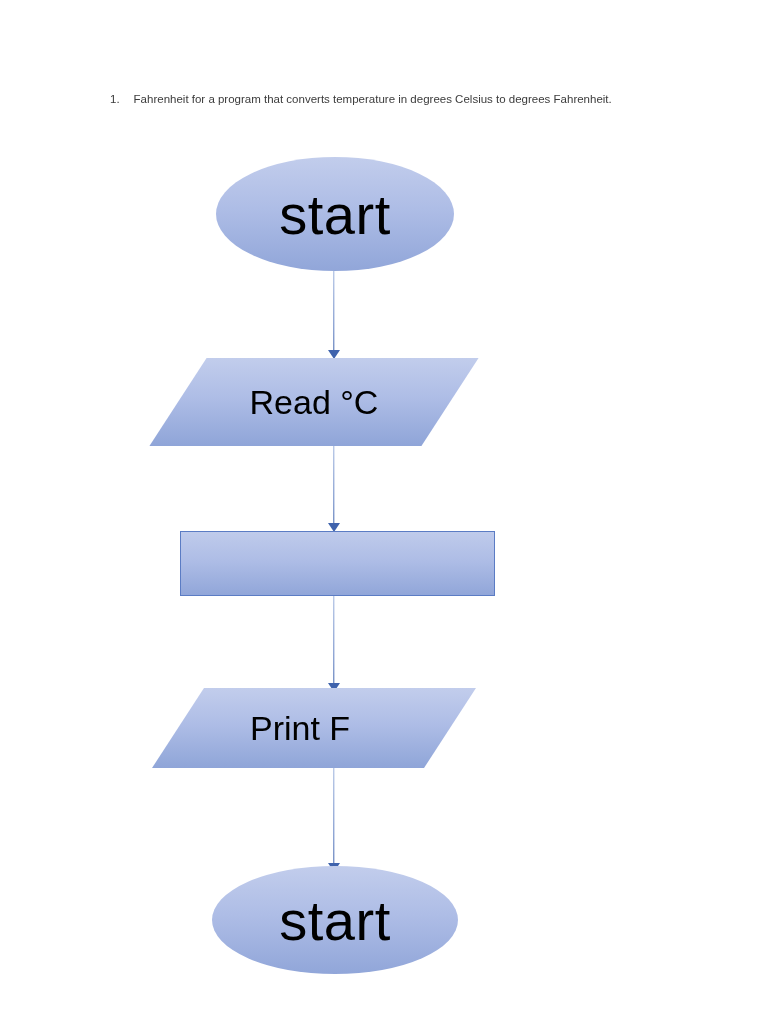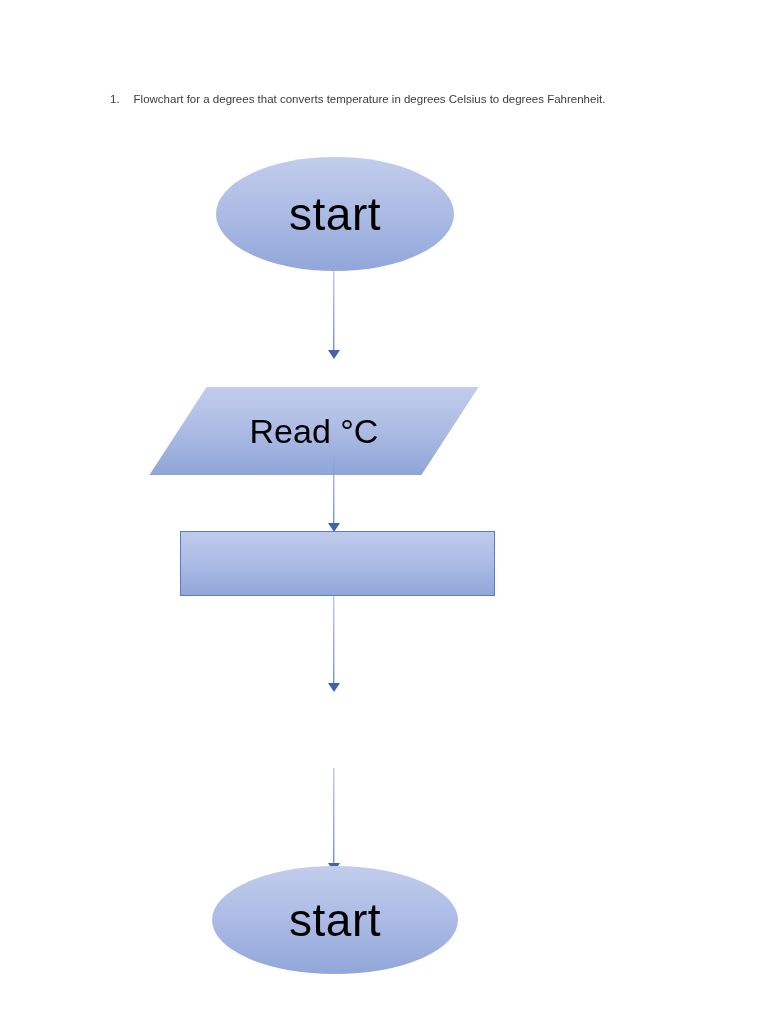--- a/index.html
+++ b/index.html
@@ -48,21 +48,21 @@
     justify-content: center;
     box-sizing: border-box;
     color: #000000;
     font-family: "Liberation Sans", sans-serif;
   }
 
   
   .oval {
     border-radius: 50%;
     background: linear-gradient(to bottom, #c2cdec 0%, #aebde6 45%, #91a6d9 100%);
-    font-size: 46px;
+    font-size: 56px;
     font-weight: 400;
     letter-spacing: 0.5px;
     text-align: right;
   }
 
   
   .io-wrap { position: absolute; }
   .io-skew {
     position: absolute;
     inset: 0;
@@ -105,55 +105,61 @@
     border-left: 6px solid transparent;
     border-right: 6px solid transparent;
     border-top: 9px solid #3f63ad;
   }
 </style>
 </head>
 <body>
 
 <div id="caption">
   <span class="num">1.</span>
-  <span class="txt">Flowchart for a degrees that converts temperature in degrees Celsius to degrees Fahrenheit.</span>
+  <span class="txt">Fahrenheit for a program that converts temperature in degrees Celsius to degrees Fahrenheit.</span>
 </div>
 
 <div id="flow">
 
   <div class="node oval" style="left:216px; top:157px; width:238px; height:114px;">
     <span>start</span>
   </div>
 
   <div class="conn" style="left:326px; top:271px; width:16px; height:88px;">
     <div class="stem" style="height:79px;"></div>
     <div class="head"></div>
   </div>
 
-  <div class="io-wrap" style="left:178px; top:358px; width:272px; height:88px;margin-top:29px;">
+  <div class="io-wrap" style="left:178px; top:358px; width:272px; height:88px;">
     <div class="io-skew"></div>
     <div class="io-label" style="justify-content:center;">
       <span>Read °C</span>
     </div>
   </div>
 
   <div class="conn" style="left:326px; top:446px; width:16px; height:86px;">
     <div class="stem" style="height:77px;"></div>
     <div class="head"></div>
   </div>
 
   <div class="node process" style="left:180px; top:531px; width:315px; height:65px;">
     <span></span>
   </div>
 
   <div class="conn" style="left:326px; top:596px; width:16px; height:96px;">
     <div class="stem" style="height:87px;"></div>
     <div class="head"></div>
   </div>
 
+  <div class="io-wrap" style="left:178px; top:688px; width:272px; height:80px;">
+    <div class="io-skew"></div>
+    <div class="io-label" style="padding-left:72px;">
+      <span>Print F</span>
+    </div>
+  </div>
 
   <div class="conn" style="left:326px; top:768px; width:16px; height:104px;">
     <div class="stem" style="height:95px;"></div>
     <div class="head"></div>
   </div>
 
   <div class="node oval" style="left:212px; top:866px; width:246px; height:108px;">
     <span>start</span>
   </div>
 

